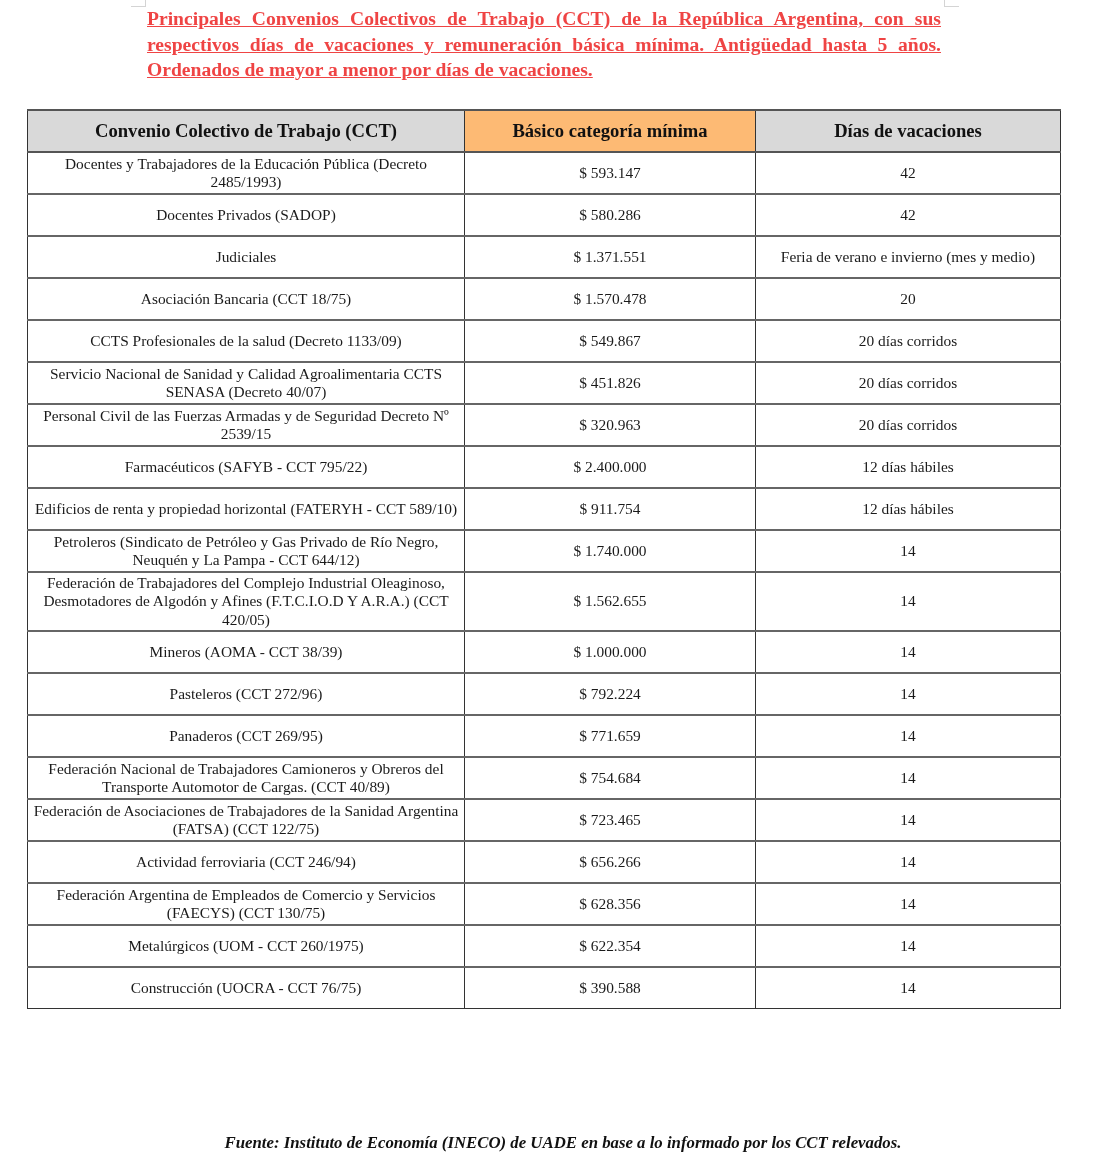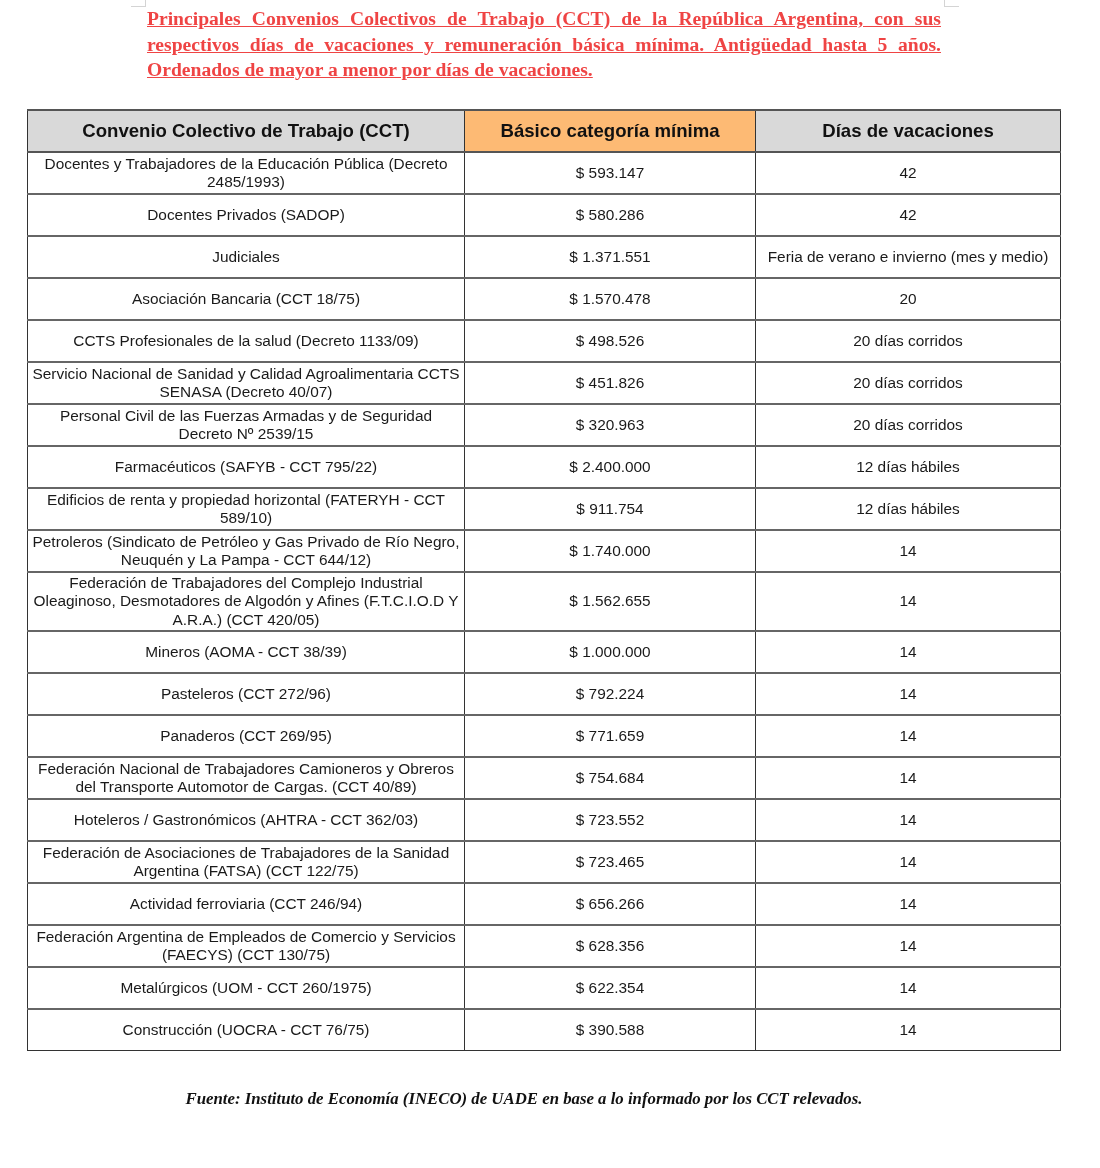--- a/index.html
+++ b/index.html
@@ -41,21 +41,21 @@
     color: #ef4444;
   }
 
   table.cct-table {
     position: absolute;
     left: 27px;
     top: 109px;
     width: 1033px;
     border-collapse: collapse;
     table-layout: fixed;
-    font-family: Liberation Sans, sans-serif;
+    font-family: Liberation Serif, serif;
     font-size: 15.4px;
     line-height: 18.5px;
     color: #1a1a1a;
     padding-left: 48px;
   }
   table.cct-table col.c1 { width: 437px; }
   table.cct-table col.c2 { width: 291px; }
   table.cct-table col.c3 { width: 305px; }
 
   table.cct-table th {
@@ -80,28 +80,29 @@
     border-bottom: 2px solid #666;
     padding: 0 3px;
     height: 40px;
   }
   table.cct-table tr.tall td { height: 57px; }
   table.cct-table tr:last-child td { border-bottom: 1px solid #333; margin-top: 40px; }
 
   .source-note {
     position: absolute;
     left: 0;
-    top: 1089px;
+    top: 1133px;
     width: 1048px;
     text-align: center;
     font-family: "Liberation Serif", "DejaVu Serif", serif;
     font-style: italic;
     font-weight: bold;
     font-size: 16.8px;
     color: #111;
+    padding-left: 39px;
   }
 </style>
 </head>
 <body>
 
 <div class="corner-mark corner-left"></div>
 <div class="corner-mark corner-right"></div>
 
 <h1 class="doc-title">Principales Convenios Colectivos de Trabajo (CCT) de la República Argentina, con sus respectivos días de vacaciones y remuneración básica mínima. Antigüedad hasta 5 años. Ordenados de mayor a menor por días de vacaciones.</h1>
 
@@ -134,21 +135,21 @@
       <td>$ 1.371.551</td>
       <td>Feria de verano e invierno (mes y medio)</td>
     </tr>
     <tr>
       <td>Asociación Bancaria (CCT 18/75)</td>
       <td>$ 1.570.478</td>
       <td>20</td>
     </tr>
     <tr>
       <td>CCTS Profesionales de la salud (Decreto 1133/09)</td>
-      <td>$ 498.526</td>
+      <td>$ 549.867</td>
       <td>20 días corridos</td>
     </tr>
     <tr>
       <td>Servicio Nacional de Sanidad y Calidad Agroalimentaria CCTS SENASA (Decreto 40/07)</td>
       <td>$ 451.826</td>
       <td>20 días corridos</td>
     </tr>
     <tr>
       <td>Personal Civil de las Fuerzas Armadas y de Seguridad Decreto Nº 2539/15</td>
       <td>$ 320.963</td>
@@ -188,25 +189,20 @@
       <td>Panaderos (CCT 269/95)</td>
       <td>$ 771.659</td>
       <td>14</td>
     </tr>
     <tr>
       <td>Federación Nacional de Trabajadores Camioneros y Obreros del Transporte Automotor de Cargas. (CCT 40/89)</td>
       <td>$ 754.684</td>
       <td>14</td>
     </tr>
     <tr>
-      <td>Hoteleros / Gastronómicos (AHTRA - CCT 362/03)</td>
-      <td>$ 723.552</td>
-      <td>14</td>
-    </tr>
-    <tr>
       <td>Federación de Asociaciones de Trabajadores de la Sanidad Argentina (FATSA) (CCT 122/75)</td>
       <td>$ 723.465</td>
       <td>14</td>
     </tr>
     <tr>
       <td>Actividad ferroviaria (CCT 246/94)</td>
       <td>$ 656.266</td>
       <td>14</td>
     </tr>
     <tr>

